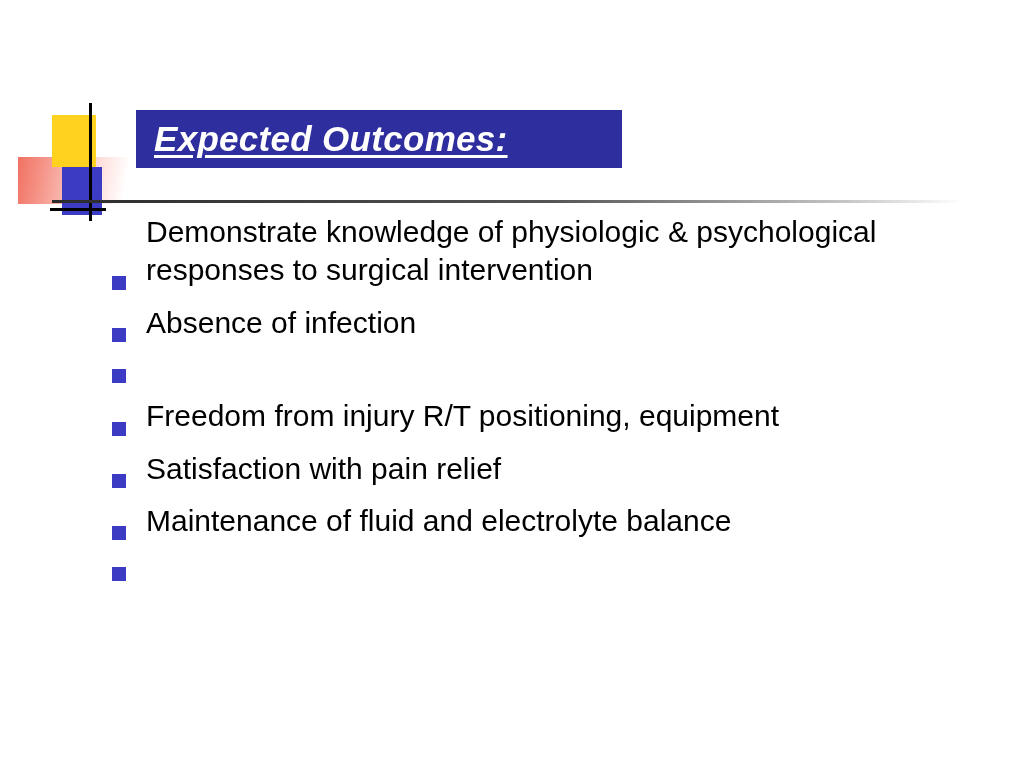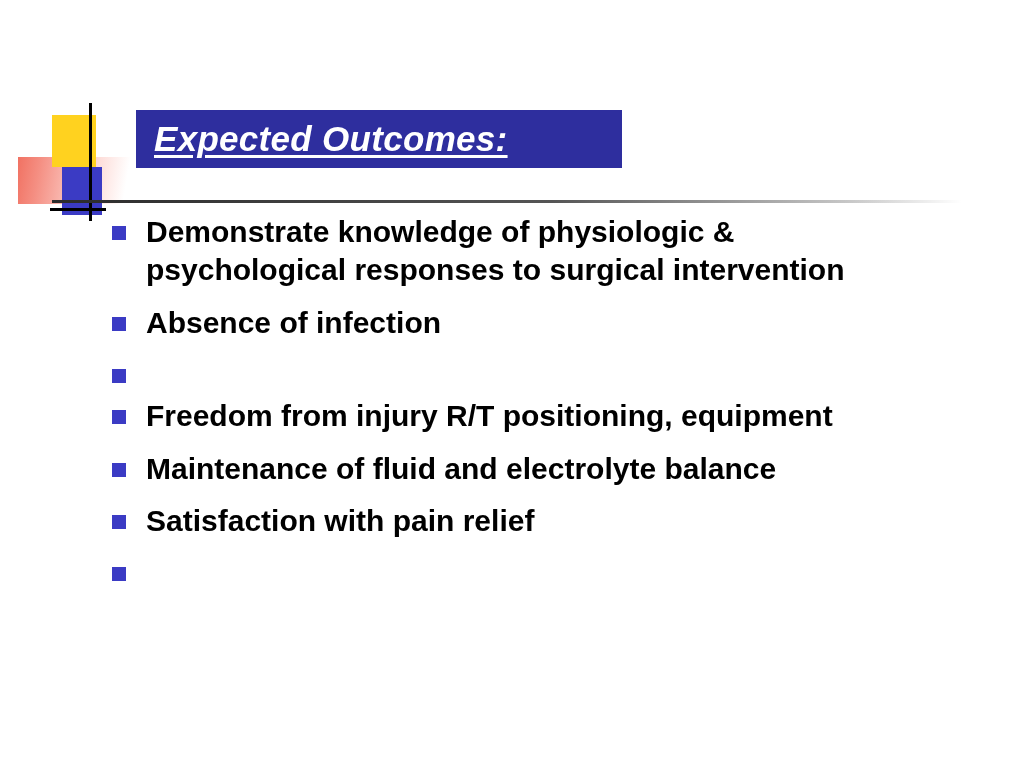--- a/index.html
+++ b/index.html
@@ -107,23 +107,22 @@
 
   
   .bullets {
     position: absolute;
     left: 112px;
     top: 213px;
     width: 860px;
   }
   .bullet-item {
     display: flex;
-    align-items: flex-start;
+    align-items: flex-end;
     margin-bottom: 14px;
-    font-weight: bold;
   }
   .bullet-marker {
     flex: 0 0 auto;
     width: 14px;
     height: 14px;
     background: #3b3bc4;
     margin-top: 13px;
     margin-right: 20px;
   }
   .bullet-text {
@@ -168,26 +167,26 @@
       <span class="bullet-marker"></span>
     </div>
 
     <div class="bullet-item">
       <span class="bullet-marker"></span>
       <span class="bullet-text">Freedom from injury R/T positioning, equipment</span>
     </div>
 
     <div class="bullet-item">
       <span class="bullet-marker"></span>
-      <span class="bullet-text">Maintenance of fluid and electrolyte balance</span>
+      <span class="bullet-text">Satisfaction with pain relief</span>
     </div>
 
     <div class="bullet-item">
       <span class="bullet-marker"></span>
-      <span class="bullet-text">Satisfaction with pain relief</span>
+      <span class="bullet-text">Maintenance of fluid and electrolyte balance</span>
     </div>
 
     <div class="bullet-item">
       <span class="bullet-marker"></span>
     </div>
 
   </div>
 </div>
 
 </body></html>

